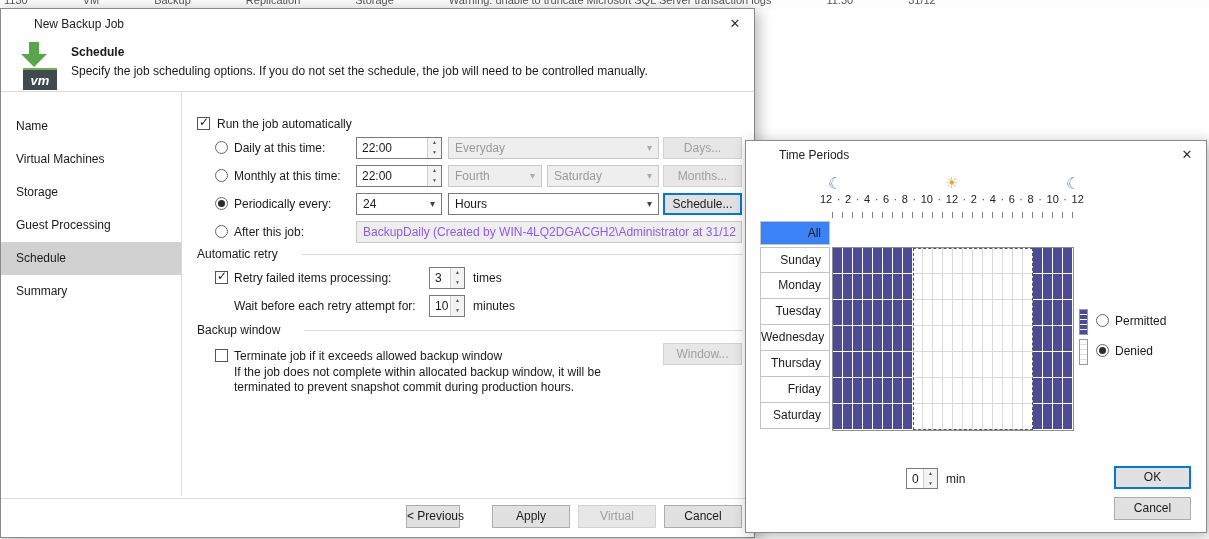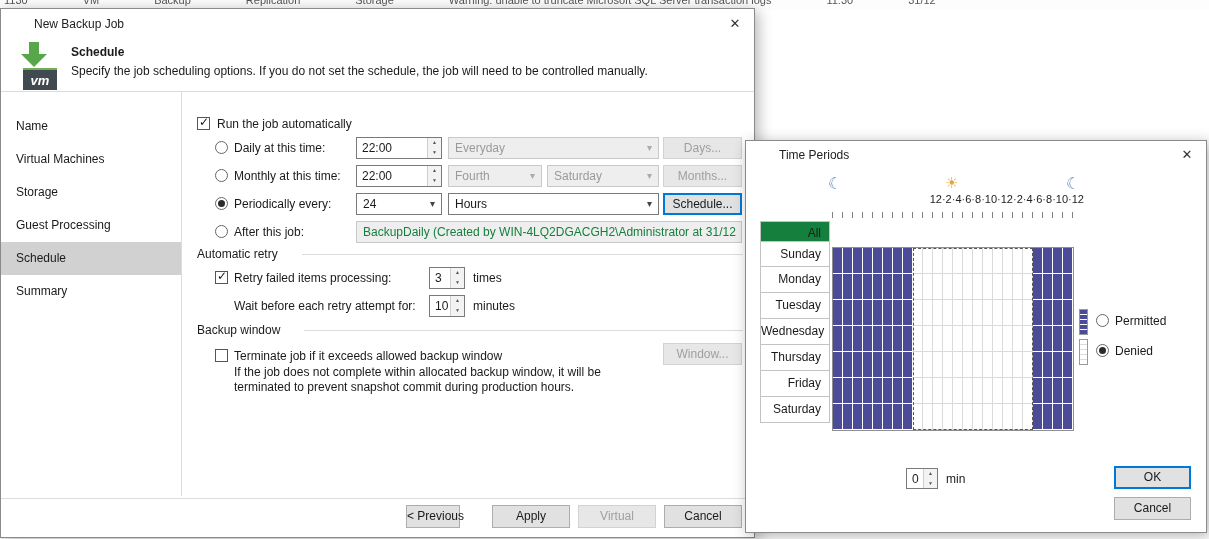--- a/index.html
+++ b/index.html
@@ -52,43 +52,43 @@
   .spin .val { position:absolute; left:5px; top:0; line-height:20px; }
   .spin .btns { position:absolute; right:0; top:0; width:14px; height:100%; border-left:1px solid #cfcfcf; }
   .spin .btns div { height:50%; font-size:5px; line-height:9px; text-align:center; color:#555; background:#f3f3f3; cursor:pointer; }
 
   .combo { position:absolute; height:22px; border:1px solid #7a7a7a; background:#fff; line-height:20px; padding-left:6px; white-space:nowrap; overflow:hidden; }
   .combo .arrow { position:absolute; right:1px; top:0; width:15px; text-align:center; line-height:20px; font-size:10px; color:#444; }
   .combo.disabled { background:#eeeeee; border-color:#c9c9c9; color:#9a9a9a; }
   .combo.disabled .arrow { color:#ababab; }
 
   .textbox { position:absolute; height:22px; border:1px solid #7a7a7a; background:#fff; line-height:20px; padding-left:6px; white-space:nowrap; overflow:hidden; }
-  .textbox.disabled { background:#eeeeee; border-color:#c9c9c9; color:#15803d; }
+  .textbox.disabled { background:#eeeeee; border-color:#c9c9c9; color:#8b5cf6; }
 
   .btn { position:absolute; height:22px; border:1px solid #adadad; background:#e1e1e1; text-align:center; line-height:20px; cursor:pointer; white-space:nowrap; }
   .btn.default { border:2px solid #0078d7; line-height:18px; }
   .btn.disabled { background:#e7e7e7; border-color:#d2d2d2; color:#9f9f9f; cursor:default; }
   .btn.tall { height:23px; line-height:21px; }
   .btn.tall.default { line-height:19px; }
 
   .section { position:absolute; left:196px; width:546px; display:flex; align-items:center; gap:24px; }
   .section .rule { flex:1; height:1px; background:#dcdcdc; }
   .footer-line { position:absolute; left:0; right:0; top:489px; height:1px; background:#dcdcdc; }
 
   
   .icon-moon { position:absolute; font-size:16px; color:#5b82b5; }
   .icon-sun { position:absolute; font-size:15px; color:#e8a23b; }
-  .hours { position:absolute; left:74px; top:52px; width:264px; display:flex; justify-content:flex-end; font-size:11px; color:#222; }
+  .hours { position:absolute; left:74px; top:52px; width:264px; display:flex; justify-content:space-between; font-size:11px; color:#222; }
   .hours .dot { color:#444; }
   .ticks { position:absolute; left:86px; top:71px; width:241px; height:6px;
     background:repeating-linear-gradient(to right,#808080 0 1px,transparent 1px 10px); }
   .day-box { width:70px; height:26px; border:1px solid #c3c3c3; border-top-width:0; background:#fff; text-align:right; padding-right:8px; line-height:25px; cursor:pointer; }
   .day-box:first-child { border-top-width:1px; }
-  .all-box { position:absolute; left:14px; top:80px; width:70px; height:24px; border:1px solid #c3c3c3; background:#15803d; text-align:right; padding-right:8px; line-height:22px; cursor:pointer; }
-  .day-column { position:absolute; left:14px; top:100px; }
+  .all-box { position:absolute; left:14px; top:80px; width:70px; height:24px; border:1px solid #c3c3c3; background:#3b82f6; text-align:right; padding-right:8px; line-height:22px; cursor:pointer; }
+  .day-column { position:absolute; left:14px; top:106px; }
   .grid { position:absolute; left:86px; top:106px; width:242px; height:184px; border:1px solid #8e8e8e; display:grid; grid-template-columns:repeat(24,10px); grid-auto-rows:26px; background:#fff; }
   .cell { width:10px; height:26px; }
   .cell.p { background:var(--grid-blue,#4b4b97); border-right:1px solid #fff; border-bottom:1px solid #fff; }
   .cell.d { background:#fff; border-right:1px solid #dadada; border-bottom:1px solid #dadada; }
   .selection { position:absolute; top:0; height:182px; border:1px dashed #555; pointer-events:none; }
   .bar { position:absolute; width:9px; height:26px; border:1px solid #9a9a9a; }
   .bar.blue { background:repeating-linear-gradient(to bottom,#4b4b97 0 4px,#fff 4px 5px); }
   .bar.white { background:repeating-linear-gradient(to bottom,#fff 0 4px,#dcdcdc 4px 5px); }
 </style>
 </head>

